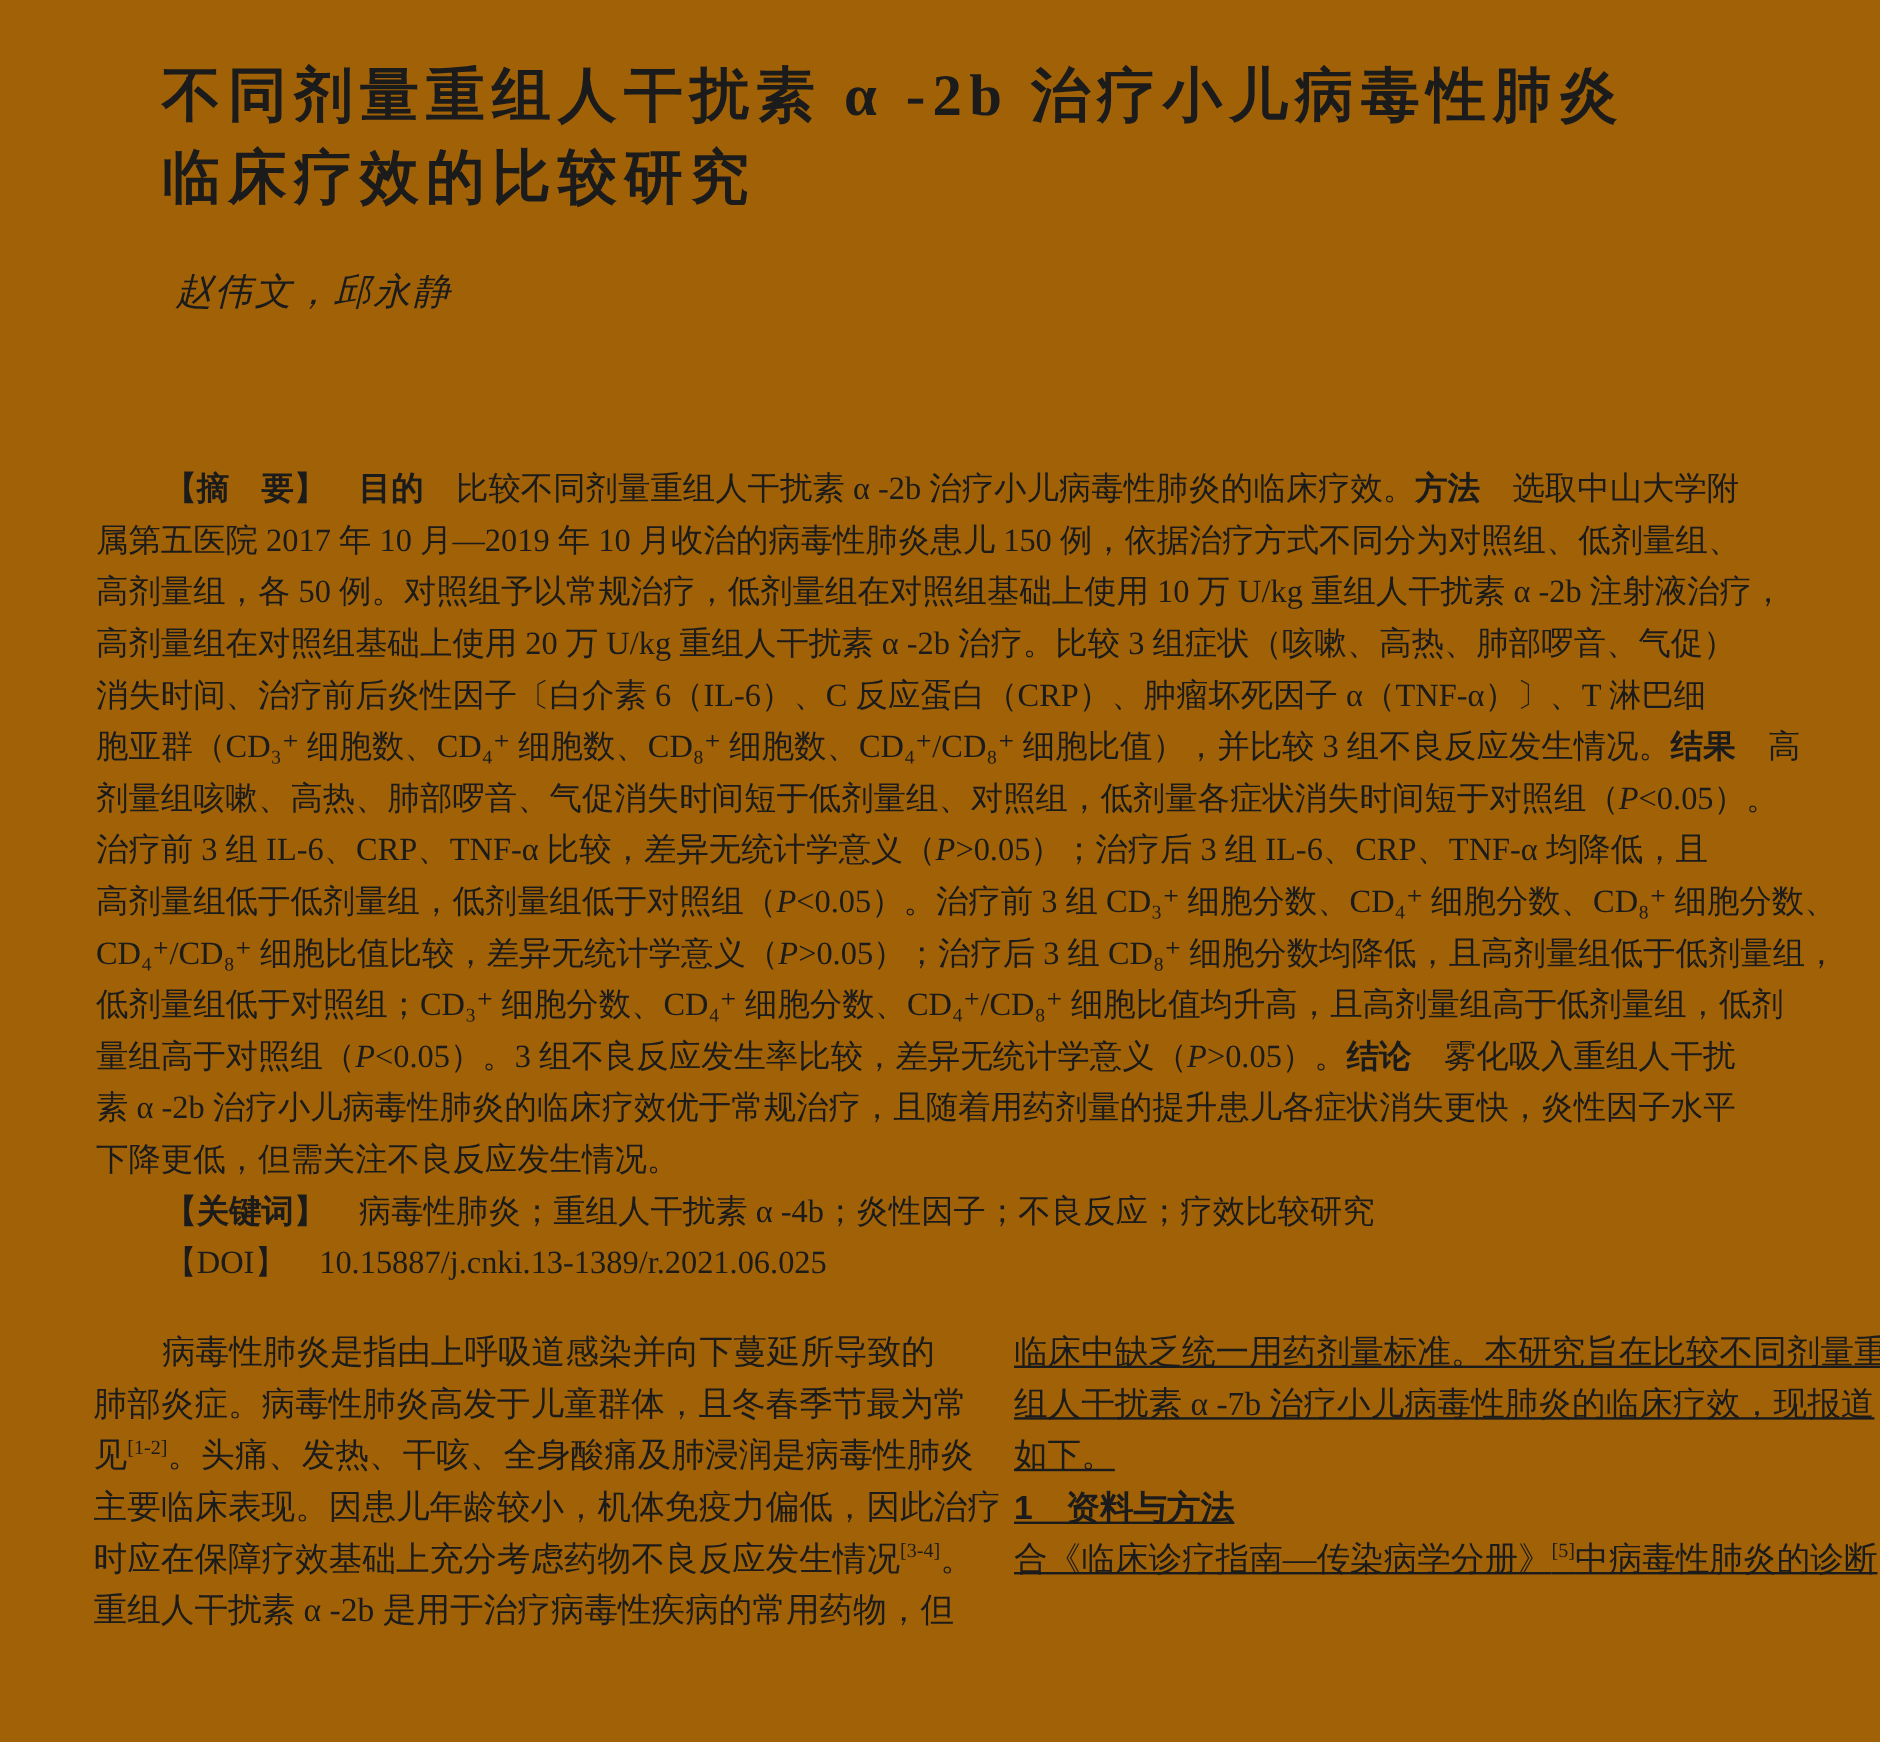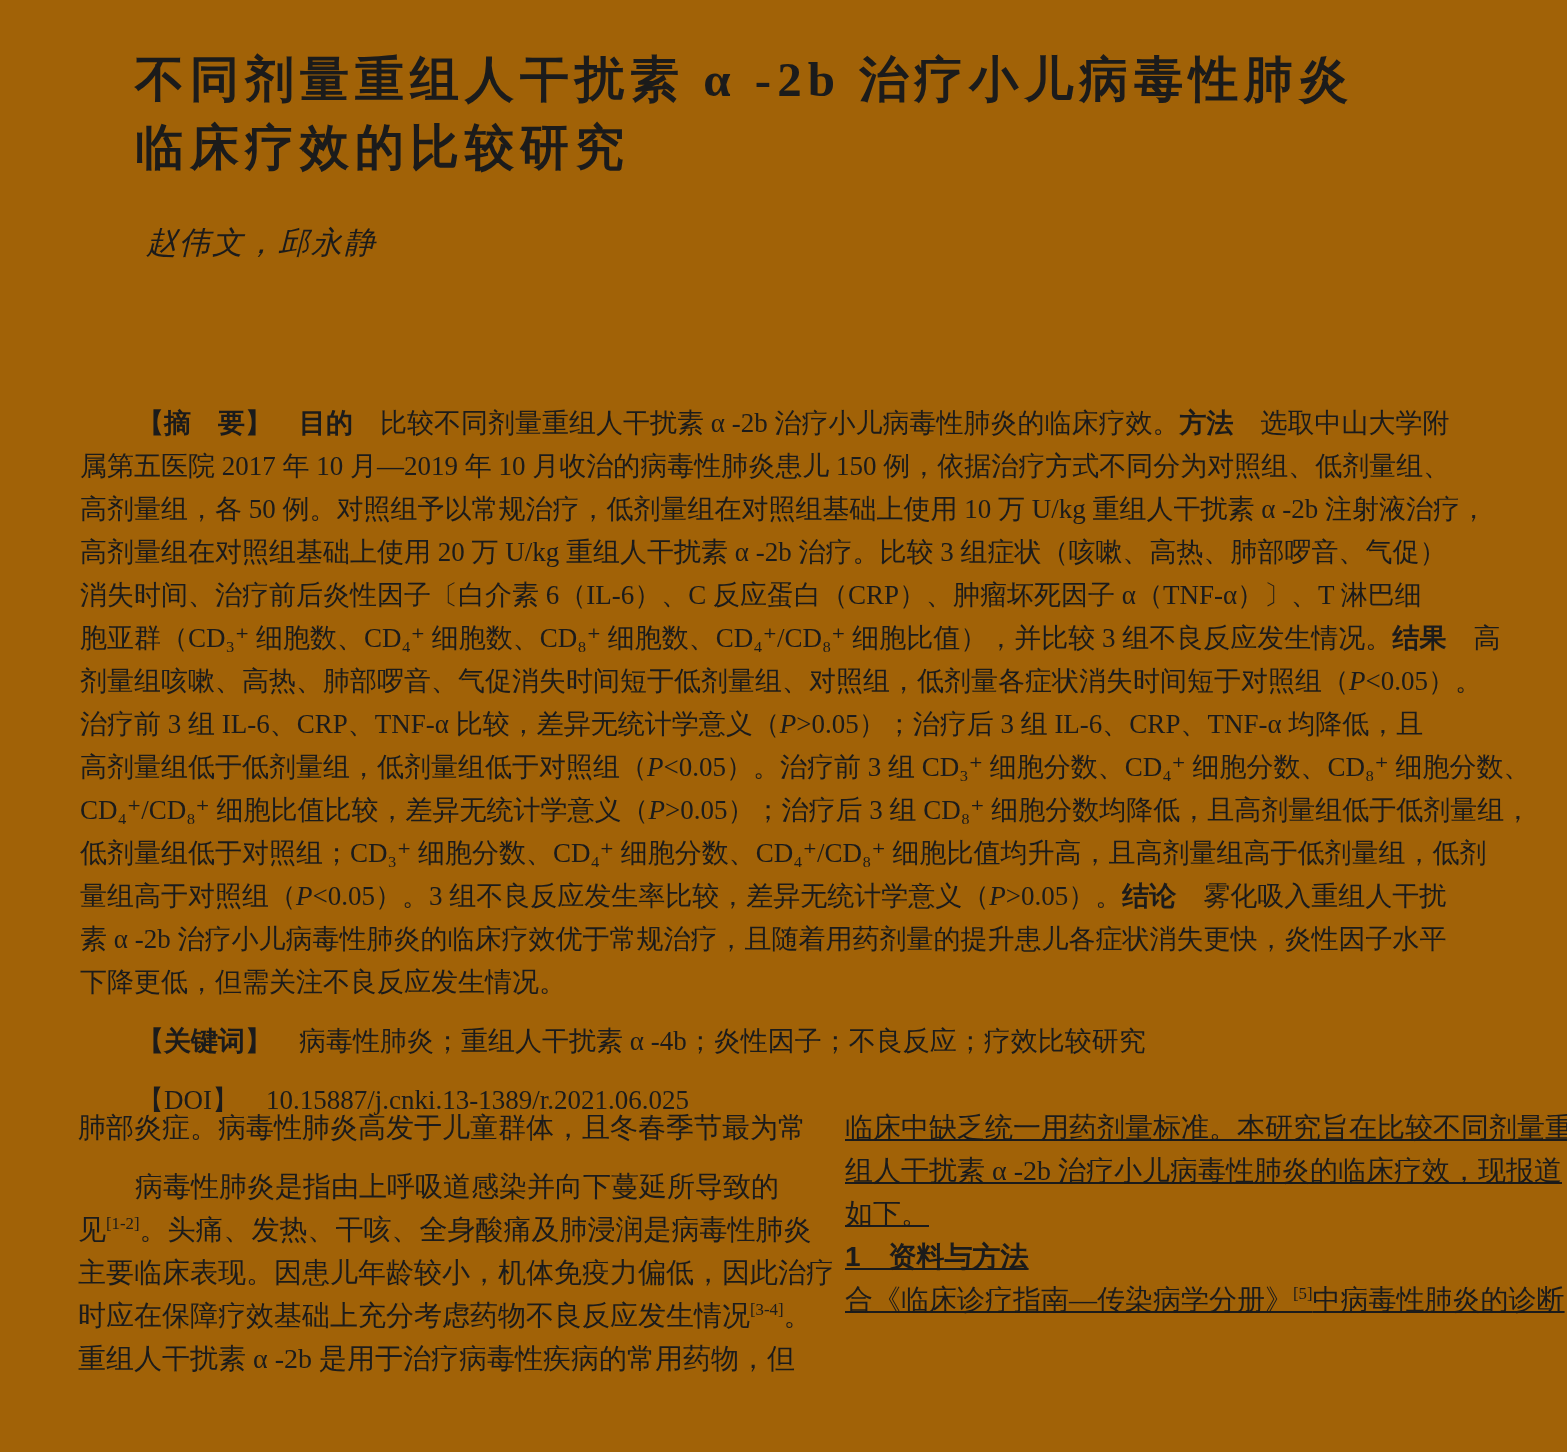--- a/index.html
+++ b/index.html
@@ -51,21 +51,21 @@
   }
   .col{
     position:absolute;
     top:1106px;
     font-size:28px;
     line-height:43px;
   }
   .col-left{left:78px;width:690px;}
   .col-right{left:845px;width:684px;text-decoration:underline;}
   .line{white-space:nowrap;height:43px;}
-  .ind{text-indent:57px;margin-top:16px;}
+  .ind{text-indent:57px;}
   .hei{
     font-family:"Liberation Sans","DejaVu Sans",sans-serif;
     font-weight:700;
   }
   .ital{font-style:italic;}
   .sup{
     vertical-align:super;
     font-size:0.6em;
     line-height:0;
     letter-spacing:0;
@@ -104,29 +104,29 @@
       </div>
     <div>
         <div class="line ind"><span class="seg hei">【关键词】</span><span class="seg">　病毒性肺炎；重组人干扰素 α -4b；炎性因子；不良反应；疗效比较研究</span></div>
       </div>
     <div>
         <div class="line ind"><span class="seg">【DOI】　10.15887/j.cnki.13-1389/r.2021.06.025</span></div>
       </div>
   </div>
 
   <div class="col col-left">
+      <div class="line ind"><span class="seg">病毒性肺炎是指由上呼吸道感染并向下蔓延所导致的</span></div>
       <div class="line"><span class="seg">肺部炎症。病毒性肺炎高发于儿童群体，且冬春季节最为常</span></div>
-      <div class="line ind"><span class="seg">病毒性肺炎是指由上呼吸道感染并向下蔓延所导致的</span></div>
       <div class="line"><span class="seg">见</span><span class="seg sup">[1-2]</span><span class="seg">。头痛、发热、干咳、全身酸痛及肺浸润是病毒性肺炎</span></div>
       <div class="line"><span class="seg">主要临床表现。因患儿年龄较小，机体免疫力偏低，因此治疗</span></div>
       <div class="line"><span class="seg">时应在保障疗效基础上充分考虑药物不良反应发生情况</span><span class="seg sup">[3-4]</span><span class="seg">。</span></div>
       <div class="line"><span class="seg">重组人干扰素 α -2b 是用于治疗病毒性疾病的常用药物，但</span></div>
     </div>
 
   <div class="col col-right">
       <div class="line"><span class="seg">临床中缺乏统一用药剂量标准。本研究旨在比较不同剂量重</span></div>
-      <div class="line"><span class="seg">组人干扰素 α -2b 治疗小儿病毒性肺炎的临床疗效，现报道</span></div>
+      <div class="line"><span class="seg">组人干扰素 α -7b 治疗小儿病毒性肺炎的临床疗效，现报道</span></div>
       <div class="line"><span class="seg">如下。</span></div>
       <div class="line"><span class="seg hei">1　资料与方法</span></div>
       <div class="line"><span class="seg">合《临床诊疗指南—传染病学分册》</span><span class="seg sup">[5]</span><span class="seg">中病毒性肺炎的诊断</span></div>
     </div>
 
 </div>
 
 </body></html>

